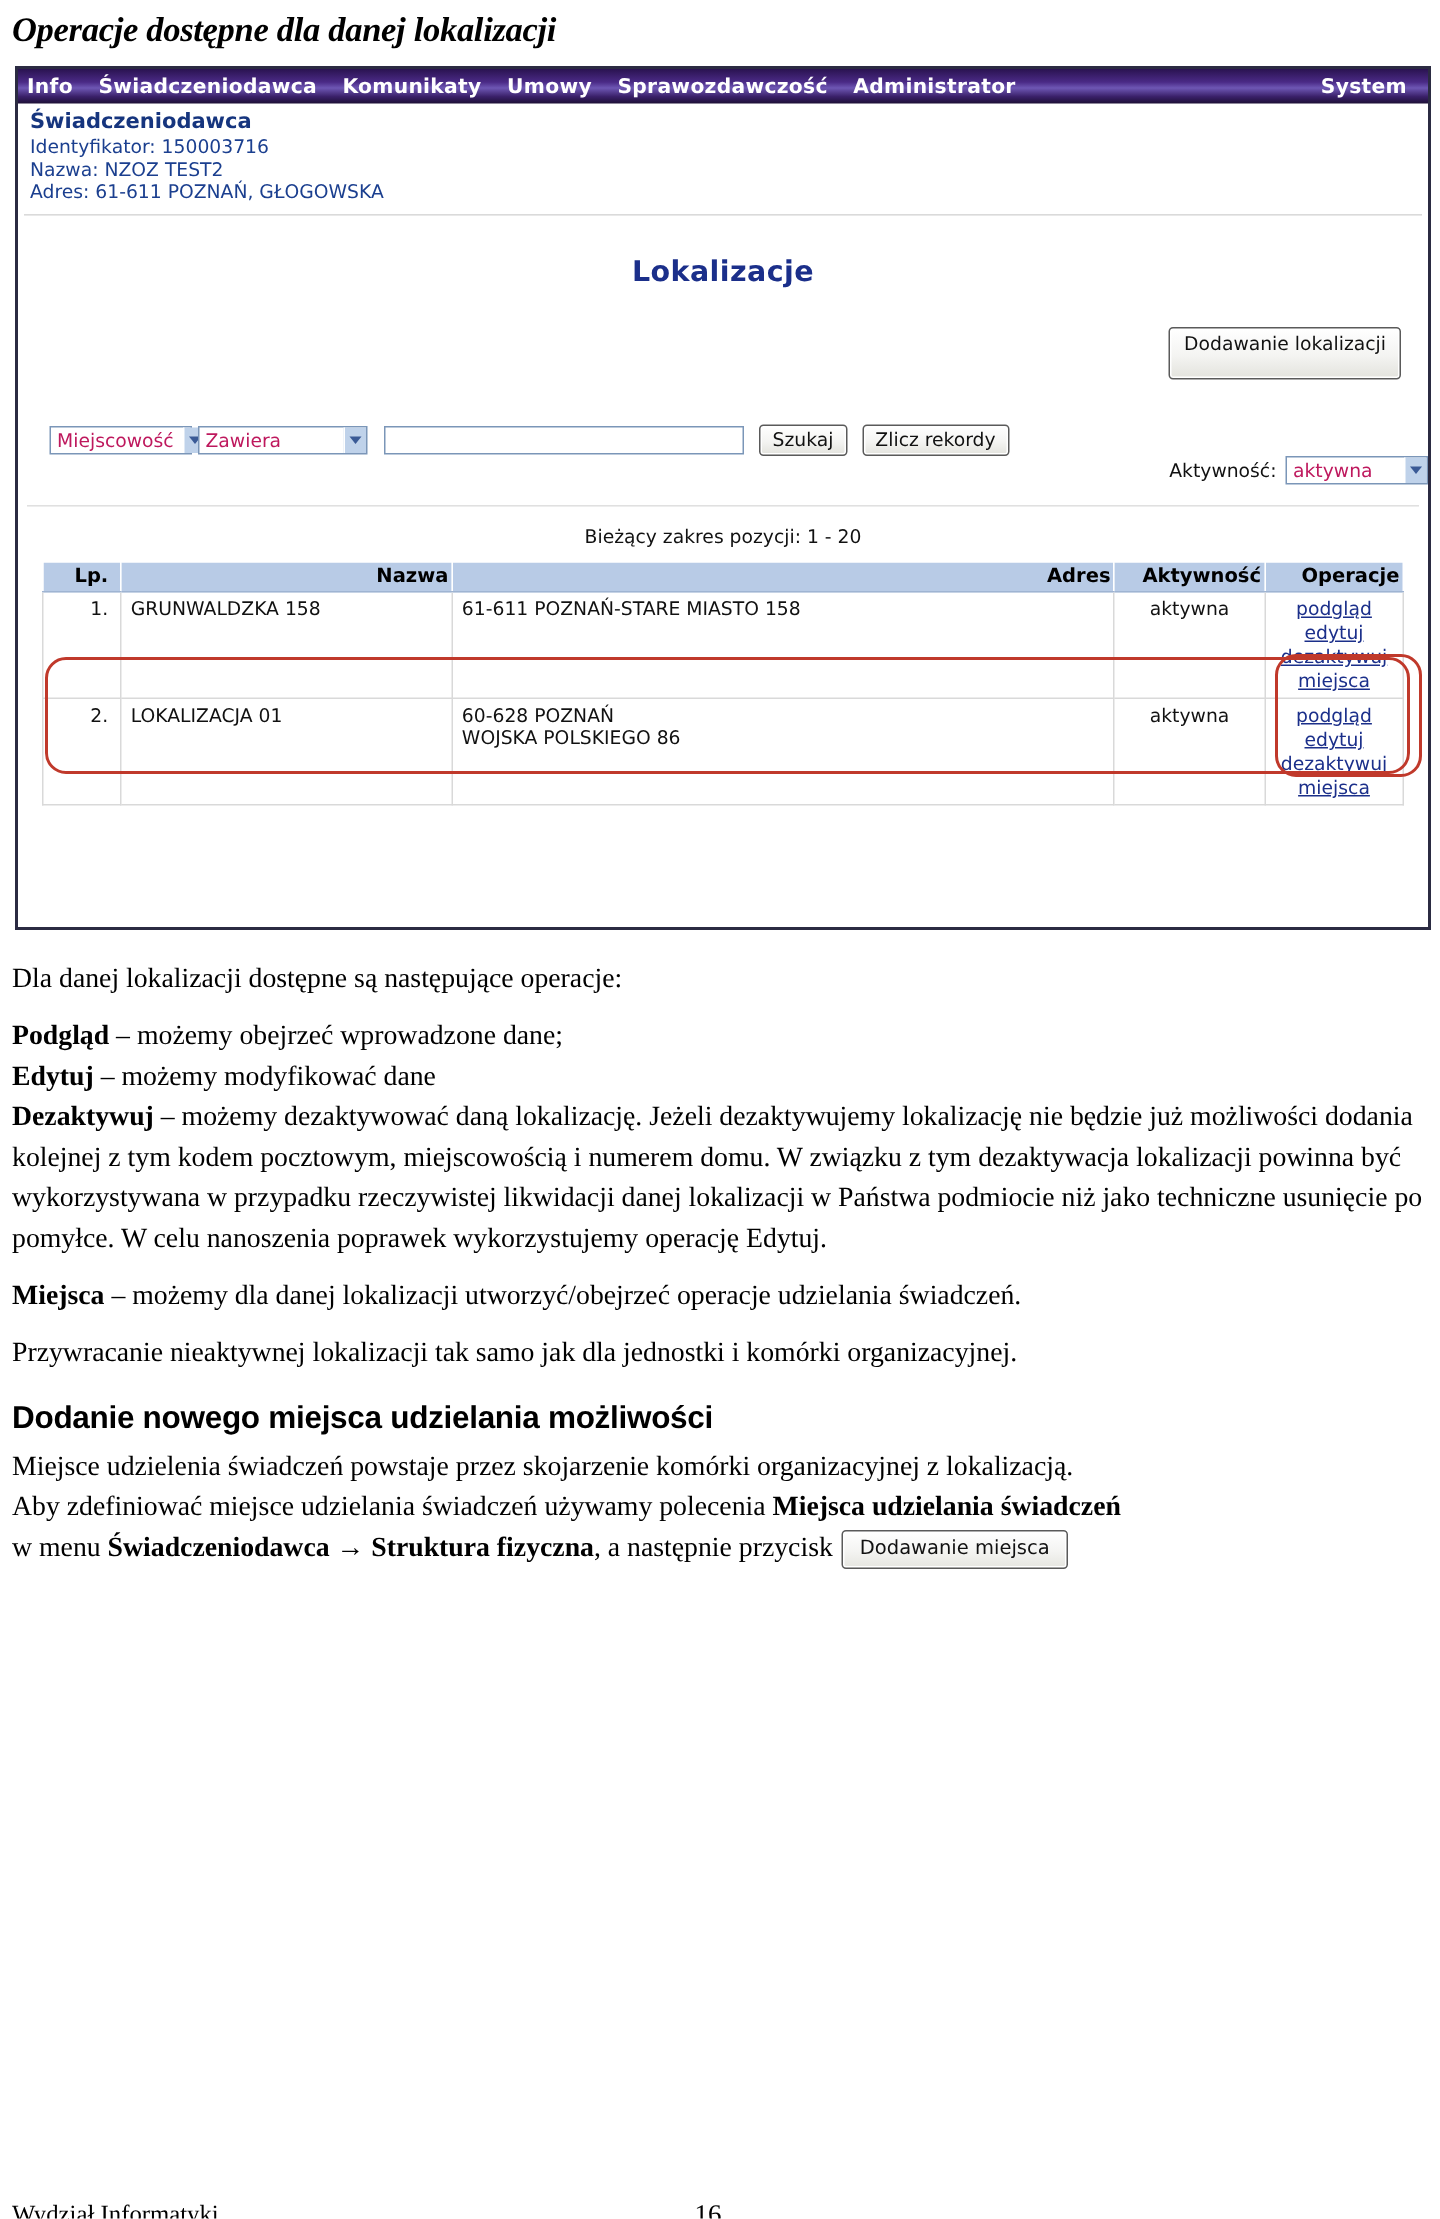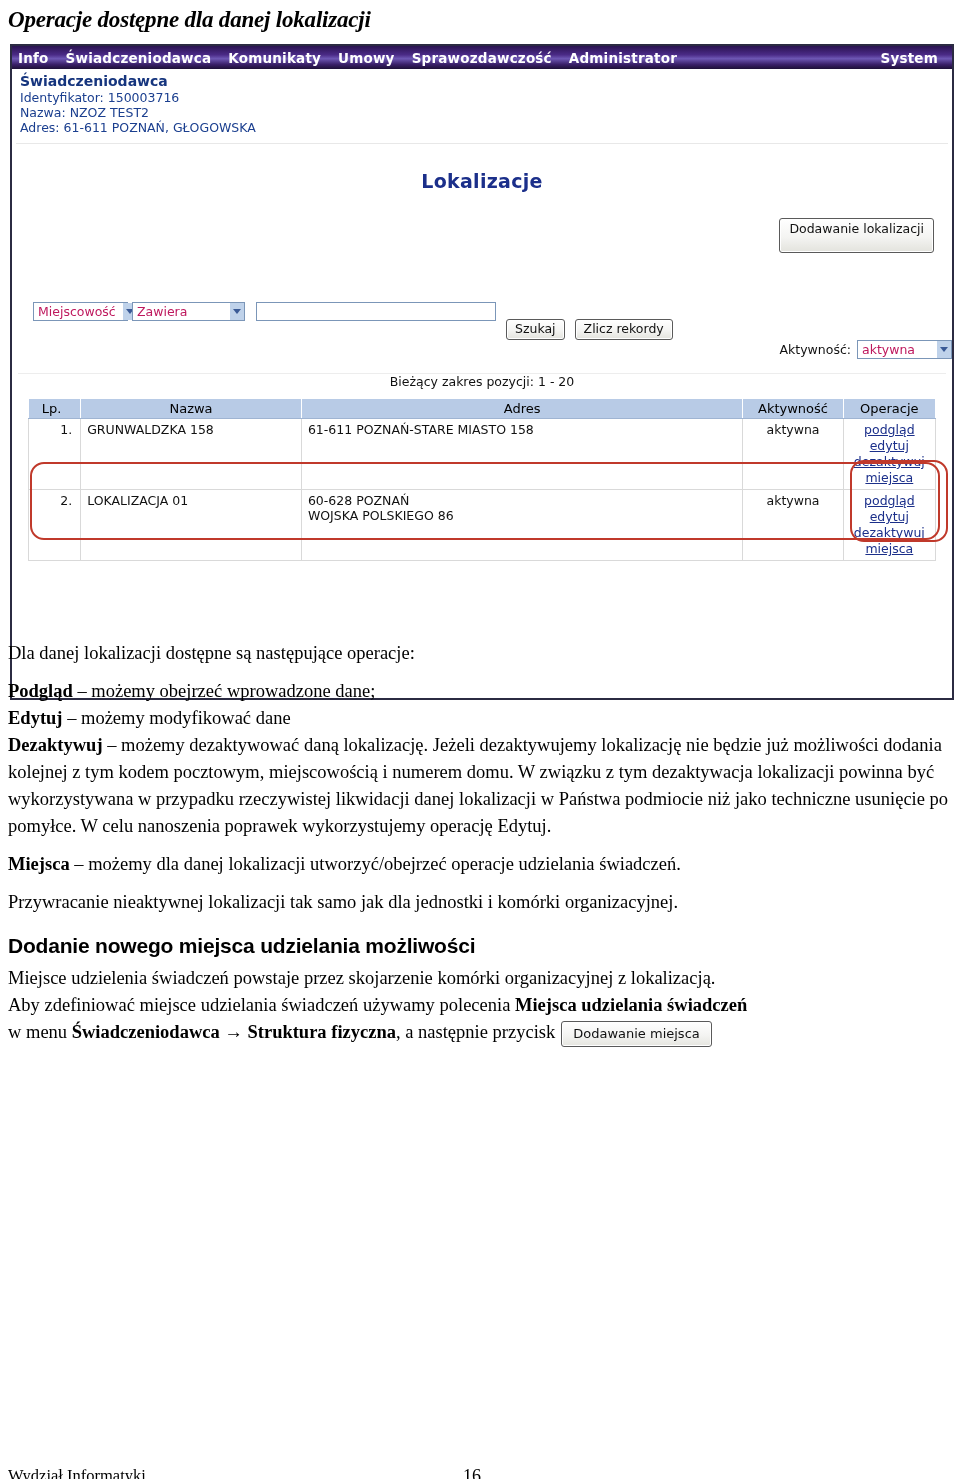--- a/index.html
+++ b/index.html
@@ -24,21 +24,21 @@
     margin: 6px 0 0 8px;
     line-height: 1.2;
   }
 
   
   .app-shot {
     position: absolute;
     left: 10px;
     top: 44px;
     width: 944px;
-    height: 656px;
+    height: 576px;
     border: 2px solid #2b2b42;
     background: #ffffff;
     font-family: "DejaVu Sans", sans-serif;
     overflow: hidden;
   }
 
   
   .menubar {
     height: 23px;
     background: linear-gradient(to bottom, #2a1350 0%, #4a2a86 38%, #6e57b4 55%, #3a2069 80%, #1d1036 100%);
@@ -148,54 +148,54 @@
   .txtinput {
     width: 240px; height: 19px;
     background: #ffffff;
     border: 1px solid #7b96b8;
     margin-left: 7px;
   }
   .btn-sm {
     font-size: 12.5px;
     padding: 1px 8px 2px 8px;
     margin-left: 6px;
-    margin-top: 36px;
   }
   .aktyw-label { font-size: 12.5px; color:#111; }
 
   .hr-thin2 {
     height: 1px;
     background: #a8a8a8;
     margin: 14px 6px 0 6px;
     border-bottom: 1px solid #ededed;
   }
 
   .range {
     text-align: center;
     font-size: 12.5px;
     color: #111;
+    margin-top: 12px;
   }
 
   
   .tbl {
     width: 908px;
     margin: 9px auto 0 auto;
     border-collapse: collapse;
     font-size: 12.5px;
     table-layout: fixed;
   }
   .tbl th {
     background: #b8cbe6;
     border: 1px solid #ffffff;
     border-bottom: 1px solid #9fb4d2;
     color: #000000;
-    font-weight: normal;
+    font-weight: bold;
     font-size: 13px;
     padding: 2px 2px;
-    text-align: center;
+    text-align: right;
   }
   .tbl td {
     border: 1px solid #d9d9d9;
     vertical-align: top;
     padding: 3px 6px;
     color: #111;
     background: #ffffff;
   }
   .c-lp   { width: 52px; text-align: right; padding-right: 8px !important; }
   .c-nazwa{ width: 220px; }

